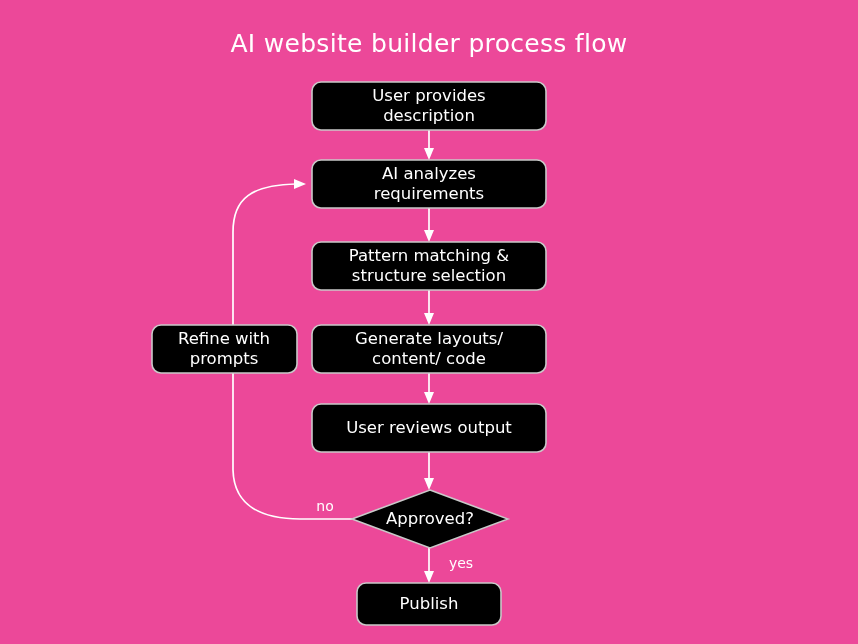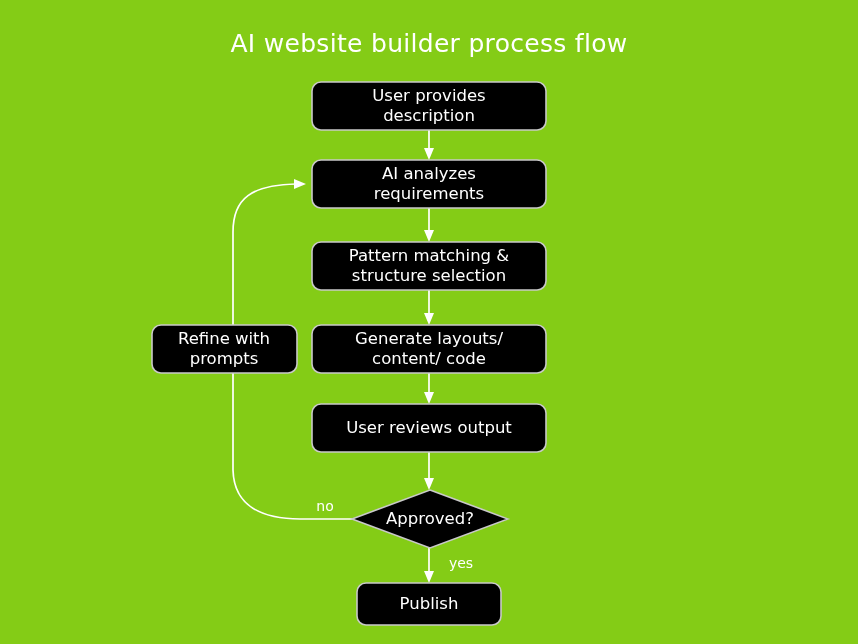--- a/index.html
+++ b/index.html
@@ -11,21 +11,21 @@
   body {
     width: 858px;
     height: 644px;
     overflow: hidden;
     font-family: "DejaVu Sans", sans-serif;
   }
   #canvas {
     position: relative;
     width: 858px;
     height: 644px;
-    background: #84cc16;
+    background: #ec4899;
   }
   #flow-svg {
     position: absolute;
     left: 0;
     top: 0;
     width: 858px;
     height: 644px;
   }
   .diagram-title {
     font-family: "DejaVu Sans", sans-serif;

